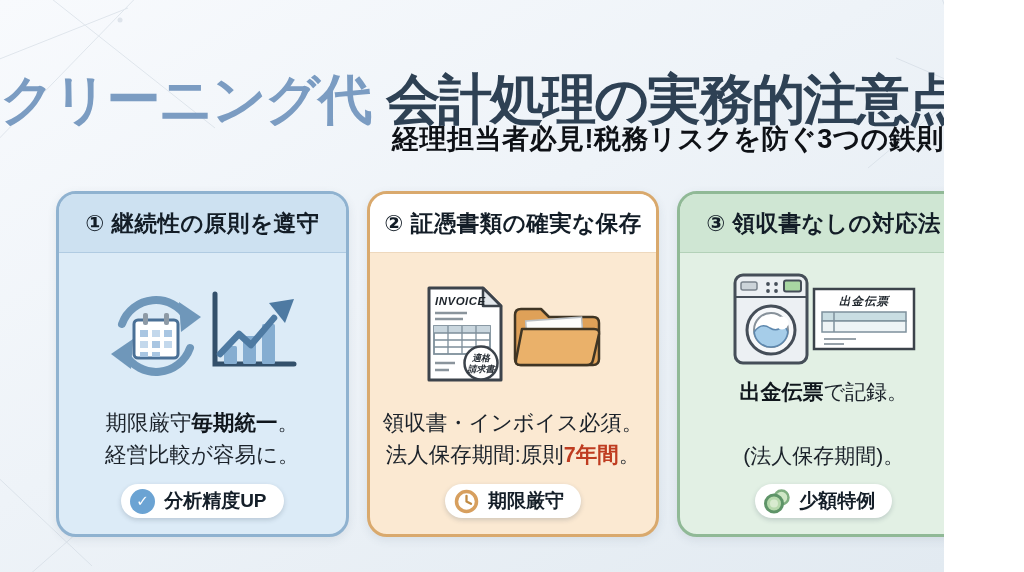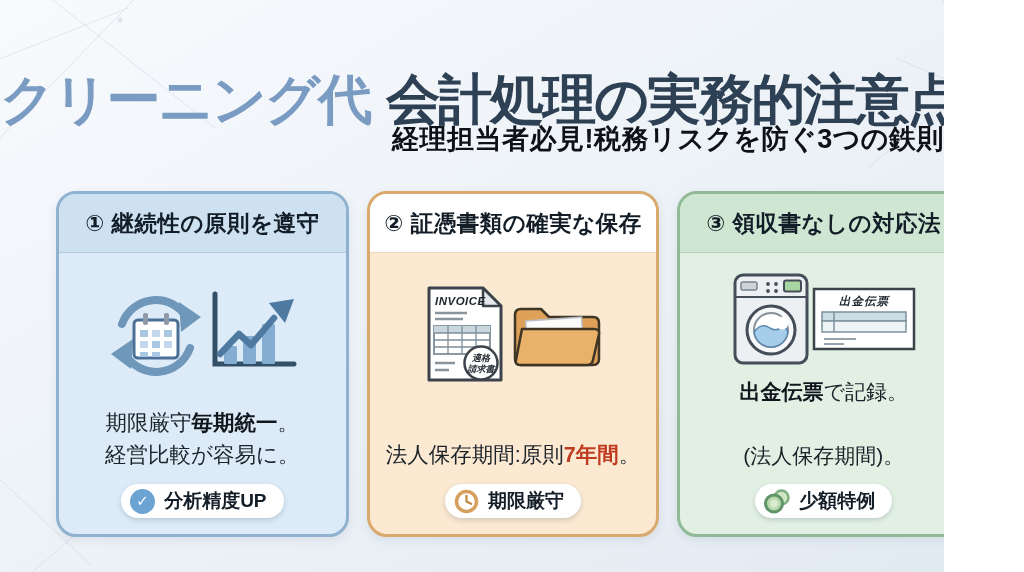--- a/index.html
+++ b/index.html
@@ -161,21 +161,21 @@
           <text x="60" y="77" text-anchor="middle" font-size="9" font-weight="bold" fill="#2a3138">適格</text>
           <text x="60" y="88" text-anchor="middle" font-size="9" font-weight="bold" fill="#2a3138">請求書</text>
         </svg>
         <svg width="96" height="74" viewBox="0 0 96 74">
           <path d="M6 18 Q6 12 12 12 H32 L40 20 H84 Q90 20 90 26 V62 Q90 68 84 68 H12 Q6 68 6 62 Z" fill="#dfa158" stroke="#3f3524" stroke-width="2.5" stroke-linejoin="round"></path>
           <rect x="18" y="22" width="56" height="40" fill="#fcfcfa" stroke="#b9bfc4" stroke-width="1.5" transform="rotate(-4 46 42)"></rect>
           <path d="M13 32 H85 Q91 32 90 37 L84 63 Q83 68 78 68 H11 Q6 68 7 63 Z" fill="#eab16a" stroke="#3f3524" stroke-width="2.5" stroke-linejoin="round"></path>
         </svg>
       </div>
       <p class="card-text">
-        <br>
+        <span>領収書・インボイス必須。</span><br>
         <span>法人保存期間:原則</span><span class="em-red">7年間</span><span>。</span>
       </p>
       <div class="badge">
         <svg width="25" height="25" viewBox="0 0 25 25">
           <circle cx="12.5" cy="12.5" r="10" fill="#ffffff" stroke="#d79f5e" stroke-width="3.5"></circle>
           <path d="M12.5 12.5 V6.8 M12.5 12.5 L17 14.8" stroke="#c08a43" stroke-width="2.3" stroke-linecap="round"></path>
         </svg>
         <span>期限厳守</span>
       </div>
     </section>

